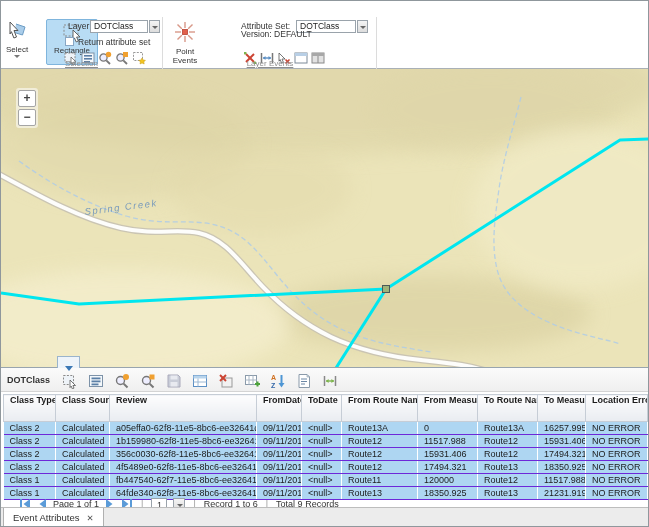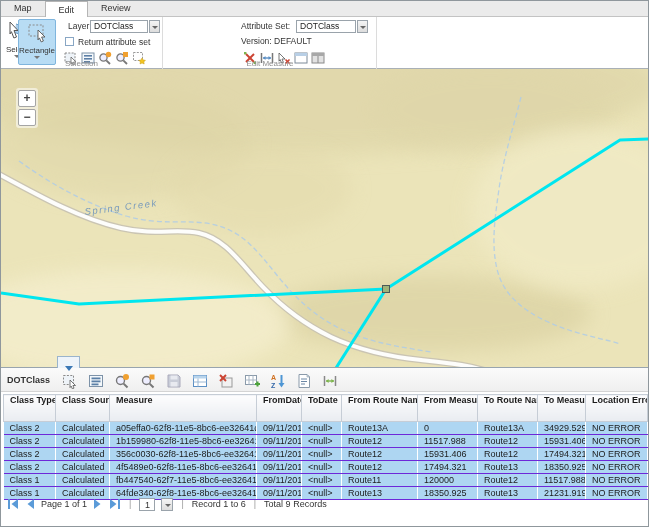--- a/index.html
+++ b/index.html
@@ -12,21 +12,21 @@
               background:#ebebeb; border-bottom:1px solid #c3c3c3;
               display:flex; align-items:flex-end; }
   .rtab { position:relative; height:15px; line-height:15px; padding:0 13px;
           font-size:9px; color:#333; cursor:default; }
   .rtab.active { height:16px; line-height:16px; background:#fff;
           border:1px solid #b5b5b5; border-bottom:none; margin-bottom:-1px; z-index:2; }
   .ribbon { position:absolute; left:0; top:16px; width:100%; height:52px;
             background:#fff; border-bottom:1px solid #a9b0b6; }
   .rgroup { position:absolute; top:0; height:52px; border-right:1px solid #dcdcdc; }
   .grouplabel { position:absolute; bottom:1px; left:0; width:100%; text-align:center;
-                font-size:8px; color:#8d8d8d; }
+                font-size:8px; color:#8d8d8d;text-decoration:underline; }
   .bigbtn { position:absolute; top:2px; height:46px; text-align:center;
             font-size:8px; color:#333; border-radius:2px; }
   .bigbtn .blabel { display:block; line-height:9px; margin-top:3px; }
   .bigbtn .caret { display:block; margin:1px auto 0; width:0; height:0;
             border-left:3px solid transparent; border-right:3px solid transparent;
             border-top:3px solid #777; }
   .bigbtn.sel { background:#b8dcf4; border:1px solid #7fb5dd; }
   .bicon { display:block; margin:1px auto 0; }
   .rlabel { position:absolute; font-size:8.5px; color:#333; }
   .combo { position:absolute; height:13px; background:#fff; border:1px solid #9aa3ab;
@@ -73,21 +73,21 @@
   table.evt { border-collapse:collapse; table-layout:fixed; width:644px;
               font-size:9px; color:#1c1c1c; }
   table.evt th { height:15px; font-weight:bold; text-align:left; padding:0 0 16px 6px;
               background:linear-gradient(#fdfdfe,#e9ecf1); border:1px solid #c6cdd6;
               border-left:none; overflow:hidden; white-space:nowrap; }
   table.evt th:first-child { border-left:1px solid #c6cdd6; }
   table.evt td { height:13px; padding:0 0 0 6px; background:#aed6f2;
               border-right:1px solid rgba(255,255,255,.9);
               border-bottom:1px solid #6d28d9; overflow:hidden; white-space:nowrap; }
 
-  .pager { position:absolute; left:6px; top:120px; height:32px; display:flex;
+  .pager { position:absolute; left:18px; top:120px; height:32px; display:flex;
            align-items:center; font-size:9px; color:#333; gap:5px; }
   .navbtn { width:12px; height:12px; cursor:pointer; }
   .navbtn svg { display:block; }
   .pipe { color:#999; margin:0 3px; }
   .pagebox { display:inline-block; width:16px; height:13px; background:#fff;
            border:1px solid #9aa3ab; text-align:center; line-height:12px; }
   .pagedrop { display:inline-block; width:12px; height:13px; margin-left:1px;
            background:linear-gradient(#f4f4f4,#ddd); border:1px solid #9aa3ab; position:relative; }
   .pagedrop::after { content:""; position:absolute; left:2.5px; top:5px; width:0; height:0;
            border-left:3px solid transparent; border-right:3px solid transparent;
@@ -98,38 +98,33 @@
   .ptab { position:absolute; left:2px; top:0; height:21px; background:#fff;
            border:1px solid #b0b0b0; border-top:none; padding:0 9px; font-size:9.5px;
            color:#333; line-height:20px; }
   .ptab .x { margin-left:7px; color:#555; font-size:8.5px; cursor:pointer; }
 </style>
 </head>
 <body>
 
 <div class="app">
 
-  <div class="tabstrip">
-    <div class="rtab">Map</div>
-    <div class="rtab active">Edit</div>
-    <div class="rtab">Review</div>
-  </div>
 
   <div class="ribbon">
 
     <div class="rgroup" style="left:0;width:162px;">
       <div class="bigbtn" style="left:2px;width:28px;">
         <svg class="bicon" width="22" height="22" viewBox="0 0 22 22">
           <path d="M10,4 l9,3 -2.5,8 -8,-2.5" fill="#aacdea" stroke="#6b9cc4" stroke-width="1"></path>
           <path d="M4,2 l8,8.5 -4,0 2.5,6.5 -2.6,1 -2.5,-6.3 -1.4,2.3 z" fill="#fff" stroke="#555" stroke-width="1"></path>
         </svg>
         <span class="blabel">Select</span>
         <span class="caret"></span>
       </div>
-      <div class="bigbtn sel" style="left:17px;width:38px;text-align:center;">
+      <div class="bigbtn sel" style="left:45px;width:52px;text-align:center;">
         <svg class="bicon" width="22" height="22" viewBox="0 0 22 22">
           <rect x="3" y="4" width="14" height="11" fill="none" stroke="#8a8a8a" stroke-dasharray="2 1.6"></rect>
           <path d="M12,9 l7,7 -3.4,0 1.8,4 -2.2,.9 -1.8,-4 -1.4,2 z" fill="#fff" stroke="#555" stroke-width=".9"></path>
         </svg>
         <span class="blabel">Rectangle</span>
         <span class="caret"></span>
       </div>
       <span class="rlabel" style="left:67px;top:4px;">Layer:</span>
       <div class="combo" style="left:89px;top:3px;width:58px;">DOTClass</div>
       <div class="combobtn" style="left:148px;top:3px;"></div>
@@ -167,24 +162,40 @@
       <span class="mini" style="left:131px;top:34px;">
         <svg width="14" height="14" viewBox="0 0 14 14">
             <rect x="1.5" y="1.5" width="9" height="8" fill="#fff" stroke="#999" stroke-dasharray="2 1.3"></rect>
             <path d="M10,7 l1.2,2 2.2,.3 -1.6,1.6 .4,2.1 -2.2,-1 -2,1 .4,-2.1 -1.6,-1.6 2.2,-.3 z" fill="#f3c420" stroke="#c79a10" stroke-width=".5"></path>
           </svg>
       </span>
       <div class="grouplabel">Selection</div>
     </div>
 
     <div class="rgroup" style="left:163px;width:213px;">
+      <div class="bigbtn" style="left:5px;width:32px;">
+        <svg class="bicon" width="24" height="24" viewBox="0 0 24 24">
+          <g stroke="#d89888" stroke-width="1.4">
+            <line x1="12" y1="2" x2="12" y2="8"></line>
+              <line x1="12" y1="16" x2="12" y2="22"></line>
+            <line x1="2" y1="12" x2="8" y2="12"></line>
+              <line x1="16" y1="12" x2="22" y2="12"></line>
+            <line x1="4.5" y1="4.5" x2="8.8" y2="8.8"></line>
+              <line x1="15.2" y1="15.2" x2="19.5" y2="19.5"></line>
+            <line x1="19.5" y1="4.5" x2="15.2" y2="8.8"></line>
+              <line x1="4.5" y1="19.5" x2="8.8" y2="15.2"></line>
+          </g>
+          <rect x="9.5" y="9.5" width="5" height="5" fill="#e2604c" stroke="#b84434" stroke-width=".8"></rect>
+        </svg>
+        <span class="blabel">Point Events</span>
+      </div>
       <span class="rlabel" style="left:77px;top:4px;">Attribute Set:</span>
       <div class="combo" style="left:132px;top:3px;width:60px;">DOTClass</div>
       <div class="combobtn" style="left:193px;top:3px;"></div>
-      <span class="rlabel" style="left:77px;top:19px;">Version: DEFAULT</span>
+      <span class="rlabel" style="left:77px;top:12px;">Version: DEFAULT</span>
 
       <span class="mini" style="left:79px;top:34px;">
         <svg width="14" height="14" viewBox="0 0 14 14">
             <line x1="3" y1="3" x2="11" y2="11" stroke="#cc4433" stroke-width="2"></line>
             <line x1="11" y1="3" x2="3" y2="11" stroke="#cc4433" stroke-width="2"></line>
             <rect x="1" y="1" width="2.4" height="2.4" fill="#7cb34c"></rect>
             <rect x="10.6" y="10.6" width="2.4" height="2.4" fill="#7cb34c"></rect>
           </svg>
       </span>
       <span class="mini" style="left:96px;top:34px;">
@@ -208,21 +219,21 @@
             <rect x="1" y="2" width="12" height="3" fill="#b8cfe6"></rect>
           </svg>
       </span>
       <span class="mini" style="left:147px;top:34px;">
         <svg width="14" height="14" viewBox="0 0 14 14">
             <rect x="1" y="2" width="12" height="10" fill="#e2e2e2" stroke="#8a8a8a"></rect>
             <rect x="1" y="2" width="12" height="3" fill="#a8a8a8"></rect>
             <line x1="7" y1="5" x2="7" y2="12" stroke="#8a8a8a"></line>
           </svg>
       </span>
-      <div class="grouplabel">Edit Measure</div>
+      <div class="grouplabel">Layer Events</div>
     </div>
   </div>
 
   <div class="map">
     <svg width="649" height="298" viewBox="0 0 649 298">
       <defs>
           <filter id="soft" x="-60%" y="-60%" width="220%" height="220%">
             <feGaussianBlur stdDeviation="10"></feGaussianBlur>
           </filter>
         </defs>
@@ -355,41 +366,41 @@
             <col style="width:76px">
           <col style="width:60px">
             <col style="width:60px">
             <col style="width:48px">
           <col style="width:62px">
         </colgroup>
         <thead>
             <tr>
               <th>Class Type</th>
               <th>Class Source</th>
-              <th>Measure</th>
+              <th>Review</th>
               <th>FromDate</th>
               <th>ToDate</th>
               <th>From Route Name</th>
               <th>From Measure</th>
               <th>To Route Name</th>
               <th>To Measure</th>
               <th>Location Error</th>
             </tr>
           </thead>
         <tbody>
             <tr>
               <td>Class 2</td>
               <td>Calculated</td>
               <td>a05effa0-62f8-11e5-8bc6-ee32641d5ec9</td>
               <td>09/11/2015</td>
               <td>&lt;null&gt;</td>
               <td>Route13A</td>
               <td>0</td>
               <td>Route13A</td>
-              <td>34929.529</td>
+              <td>16257.995</td>
               <td>NO ERROR</td>
             </tr>
             <tr>
               <td>Class 2</td>
               <td>Calculated</td>
               <td>1b159980-62f8-11e5-8bc6-ee32641d5ec9</td>
               <td>09/11/2015</td>
               <td>&lt;null&gt;</td>
               <td>Route12</td>
               <td>11517.988</td>
@@ -475,14 +486,19 @@
       </span>
       <span class="pipe">|</span>
       <span class="pagebox">1</span>
         <span class="pagedrop"></span>
       <span class="pipe">|</span>
       <span>Record 1 to 6</span>
       <span class="pipe">|</span>
       <span>Total 9 Records</span>
     </div>
 
+    <div class="panel-tabs">
+      <div class="ptab">
+        <span>Event Attributes</span><span class="x">✕</span>
+      </div>
+    </div>
   </div>
 </div>
 
 </body></html>

